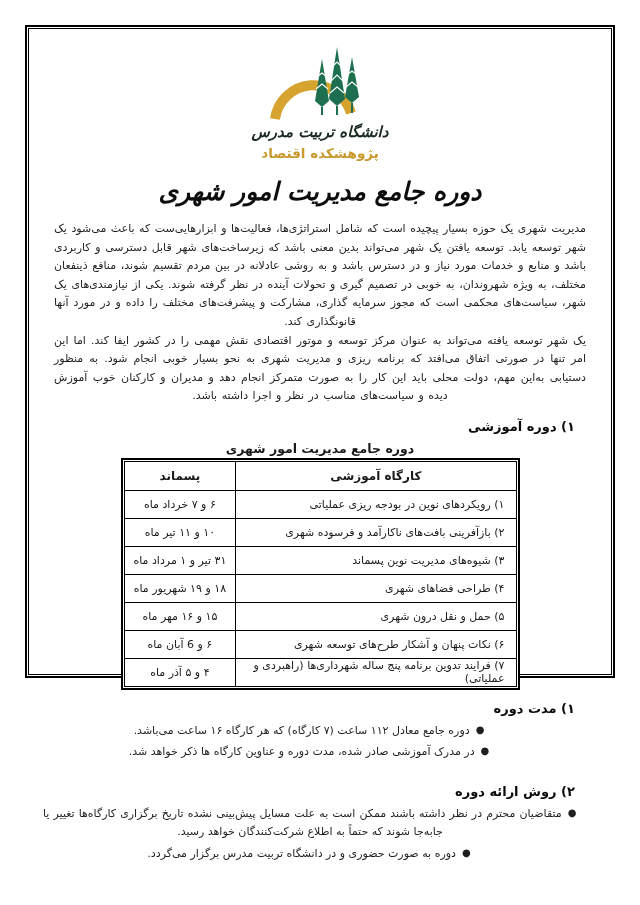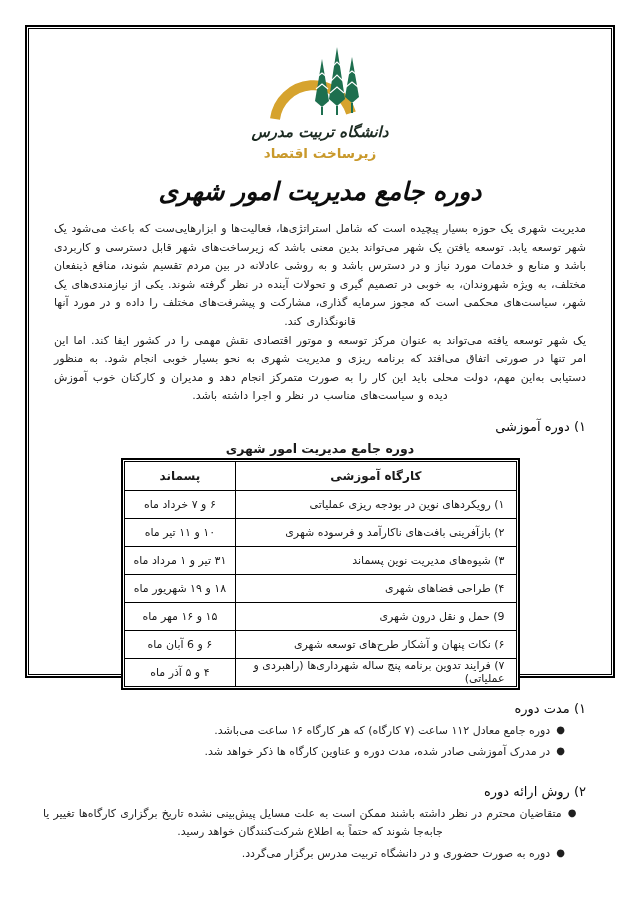--- a/index.html
+++ b/index.html
@@ -68,23 +68,23 @@
     line-height: 18.6px;
     text-align: justify;
     text-align-last: center;
     color: #1f1f1f;
     word-spacing: 1px;
   }
 
   
   .section-heading {
     font-size: 13px;
-    font-weight: normal;
+    font-weight: bold;
     color: #0a0a0a;
-    margin-right: 1px;
+    margin-right: 12px;
   }
   .h-course   { margin-top: 13px; }
   .h-duration { margin-top: 11px; }
   .h-method   { margin-top: 22px; }
 
   
   .table-title {
     text-align: center;
     font-size: 12.5px;
     font-weight: bold;
@@ -116,21 +116,21 @@
     height: 29px;
   }
   td.workshop { text-align: right; padding-right: 11px; width: 281px; }
   td.date     { text-align: center; width: 112px; }
 
   
   .bullets { margin-top: 6px; padding-right: 22px; }
   .bullet-item {
     font-size: 11px;
     line-height: 18.5px;
-    text-align: right;
+    text-align: center;
     margin-bottom: 3px;
     color: #1f1f1f;
   }
   .bullet-item .dot {
     font-size: 10px;
     margin-left: 6px;
     position: relative;
     top: -1px;
   }
   .bullet-item.wrap2 {
@@ -163,21 +163,21 @@
             <path d="M 92 4 L 84 56 L 92 63 L 100 56 Z" fill="#1e6f4f"></path>
             <path d="M 87 24 L 92 19 L 97 24 M 86 38 L 92 32 L 98 38 M 85 50 L 92 44 L 99 50" fill="none" stroke="#fff" stroke-width="1.1"></path>
             <line x1="92" y1="63" x2="92" y2="72" stroke="#1e6f4f" stroke-width="2"></line>
 
             <path d="M 107 14 L 100 54 L 107 60 L 114 54 Z" fill="#1e6f4f"></path>
             <path d="M 102 32 L 107 28 L 112 32 M 101 44 L 107 39 L 113 44" fill="none" stroke="#fff" stroke-width="1.1"></path>
             <line x1="107" y1="60" x2="107" y2="70" stroke="#1e6f4f" stroke-width="2"></line>
           </g>
         </svg>
         <div class="uni-name">دانشگاه تربیت مدرس</div>
-        <div class="institute-name">زیرساخت اقتصاد</div>
+        <div class="institute-name">پژوهشکده اقتصاد</div>
       </div>
 
       <h1 class="doc-title">دوره جامع مدیریت امور شهری</h1>
 
       <div class="intro">
         <p class="para">مدیریت شهری یک حوزه بسیار پیچیده است که شامل استراتژی‌ها، فعالیت‌ها و ابزارهایی‌ست که باعث می‌شود یک شهر توسعه یابد. توسعه یافتن یک شهر می‌تواند بدین معنی باشد که زیرساخت‌های شهر قابل دسترسی و کاربردی باشد و منابع و خدمات مورد نیاز و در دسترس باشد و به روشی عادلانه در بین مردم تقسیم شوند، منافع ذینفعان مختلف، به ویژه شهروندان، به خوبی در تصمیم گیری و تحولات آینده در نظر گرفته شوند. یکی از نیازمندی‌های یک شهر، سیاست‌های محکمی است که مجوز سرمایه گذاری، مشارکت و پیشرفت‌های مختلف را داده و در مورد آنها قانونگذاری کند.</p>
         <p class="para">یک شهر توسعه یافته می‌تواند به عنوان مرکز توسعه و موتور اقتصادی نقش مهمی را در کشور ایفا کند. اما این امر تنها در صورتی اتفاق می‌افتد که برنامه ریزی و مدیریت شهری به نحو بسیار خوبی انجام شود. به منظور دستیابی به‌این مهم، دولت محلی باید این کار را به صورت متمرکز انجام دهد و مدیران و کارکنان خوب آموزش دیده و سیاست‌های مناسب در نظر و اجرا داشته باشد.</p>
       </div>
 
       <div class="section-heading h-course">۱) دوره آموزشی</div>
@@ -202,21 +202,21 @@
             </tr>
             <tr>
               <td class="workshop">۳) شیوه‌های مدیریت نوین پسماند</td>
               <td class="date">۳۱ تیر و ۱ مرداد ماه</td>
             </tr>
             <tr>
               <td class="workshop">۴) طراحی فضاهای شهری</td>
               <td class="date">۱۸ و ۱۹ شهریور ماه</td>
             </tr>
             <tr>
-              <td class="workshop">9) حمل و نقل درون شهری</td>
+              <td class="workshop">۵) حمل و نقل درون شهری</td>
               <td class="date">۱۵ و ۱۶ مهر ماه</td>
             </tr>
             <tr>
               <td class="workshop">۶) نکات پنهان و آشکار طرح‌های توسعه شهری</td>
               <td class="date">۶ و 6 آبان ماه</td>
             </tr>
             <tr>
               <td class="workshop">۷) فرایند تدوین برنامه پنج ساله شهرداری‌ها (راهبردی و عملیاتی)</td>
               <td class="date">۴ و ۵ آذر ماه</td>
             </tr>

